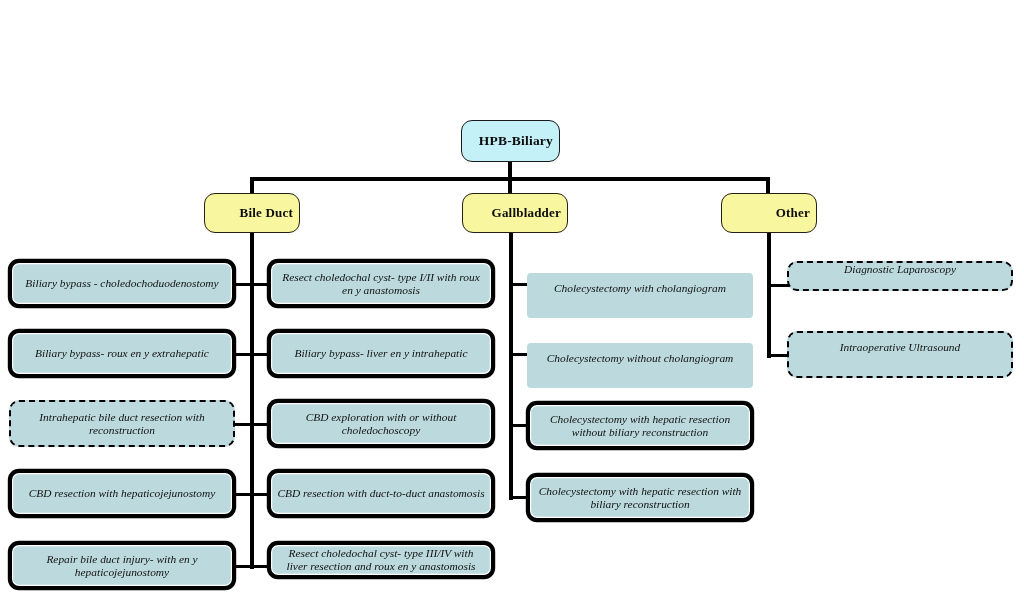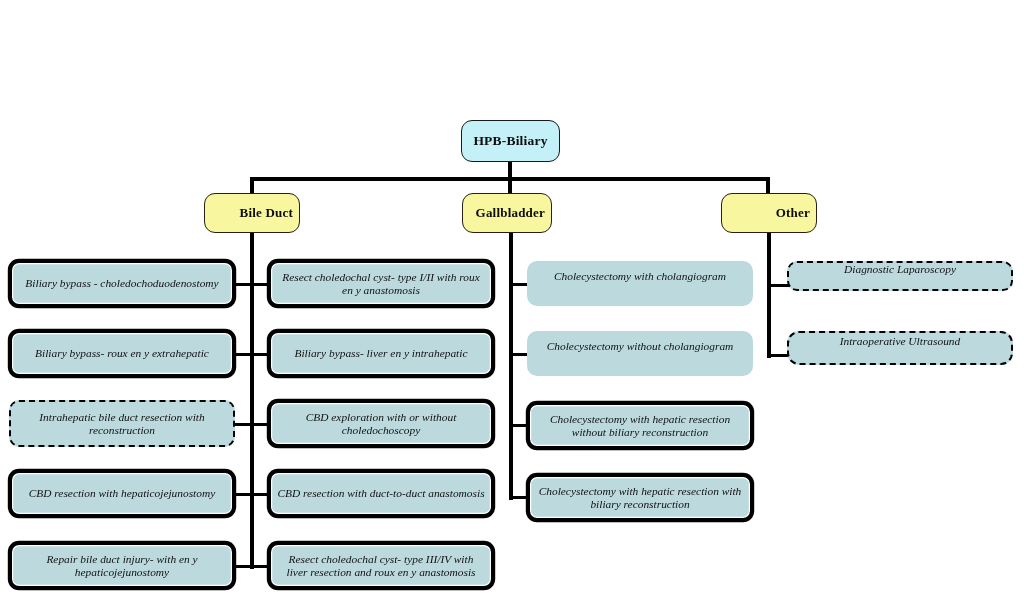--- a/index.html
+++ b/index.html
@@ -48,20 +48,21 @@
     background: #c4f1f7;
     border: 1.6px solid #1a1a1a;
     border-radius: 11px;
   }
   .node.root .label {
     font-family: "Liberation Serif", "DejaVu Serif", serif;
     font-weight: bold;
     font-size: 13.5px;
     color: #0d0d0d;
     letter-spacing: .2px;
+    text-align: right;
   }
 
   
   .node.cat {
     background: #f8f69f;
     border: 1.6px solid #262114;
     border-radius: 11px;
     text-align: right;
   }
   .node.cat .label {
@@ -89,21 +90,22 @@
     border-radius: 10px;
     box-shadow: 0 0 0 1.2px #ffffff inset,
                 0 0 0 1.2px #000000;
   }
   .node.leaf.dashed {
     border: 2.6px dashed #000000;
     border-radius: 10px;
   }
   .node.leaf.plain {
     border: none;
-    border-radius: 10px;
+    border-radius: 4px;
+    margin-top: 12px;
   }
 </style>
 </head>
 <body>
 
 <div id="canvas">
 
   <div class="line" style="left:508px; top:161px; width:4px; height:18px;"></div>
 
   <div class="line" style="left:250px; top:177px; width:520px; height:4px;"></div>
@@ -136,21 +138,21 @@
   <div class="line" style="left:769px; top:284px; width:20px; height:3.4px;"></div>
   <div class="line" style="left:769px; top:354px; width:20px; height:3.4px;"></div>
 
   <div class="node root" style="left:461px; top:120px; width:99px; height:42px;">
     <span class="label">HPB-Biliary</span>
   </div>
 
   <div class="node cat" style="left:204px; top:193px; width:96px; height:40px;">
     <span class="label">Bile Duct</span>
   </div>
-  <div class="node cat" style="left:462px; top:193px; width:90px; height:40px;">
+  <div class="node cat" style="left:462px; top:193px; width:106px; height:40px;">
     <span class="label">Gallbladder</span>
   </div>
   <div class="node cat" style="left:721px; top:193px; width:96px; height:40px;">
     <span class="label">Other</span>
   </div>
 
   <div class="node leaf bordered" style="left:9px; top:330px; width:226px; height:47px;">
     <span class="label">Biliary bypass- roux en y extrahepatic</span>
   </div>
   <div class="node leaf bordered" style="left:9px; top:260px; width:226px; height:47px;">
@@ -171,37 +173,37 @@
   </div>
   <div class="node leaf bordered" style="left:268px; top:330px; width:226px; height:47px;">
     <span class="label">Biliary bypass- liver en y intrahepatic</span>
   </div>
   <div class="node leaf bordered" style="left:268px; top:400px; width:226px; height:47px;">
     <span class="label">CBD exploration with or without choledochoscopy</span>
   </div>
   <div class="node leaf bordered" style="left:268px; top:470px; width:226px; height:47px;">
     <span class="label">CBD resection with duct-to-duct anastomosis</span>
   </div>
-  <div class="node leaf bordered" style="left:268px; top:542px; width:226px; height:47px;">
+  <div class="node leaf bordered" style="left:268px; top:542px; width:226px; height:36px;">
     <span class="label">Resect choledochal cyst- type III/IV with liver resection and roux en y anastomosis</span>
   </div>
 
   <div class="node leaf plain" style="left:527px; top:261px; width:226px; height:45px;">
     <span class="label" style="position:relative; top:-7px;">Cholecystectomy with cholangiogram</span>
   </div>
   <div class="node leaf plain" style="left:527px; top:331px; width:226px; height:45px;">
     <span class="label" style="position:relative; top:-7px;">Cholecystectomy without cholangiogram</span>
   </div>
   <div class="node leaf bordered" style="left:527px; top:402px; width:226px; height:47px;">
     <span class="label">Cholecystectomy with hepatic resection without biliary reconstruction</span>
   </div>
   <div class="node leaf bordered" style="left:527px; top:474px; width:226px; height:47px;">
     <span class="label">Cholecystectomy with hepatic resection with biliary reconstruction</span>
   </div>
 
   <div class="node leaf dashed" style="left:787px; top:261px; width:226px; height:30px;align-items:center;">
     <span class="label" style="position:relative; top:-7px;">Diagnostic Laparoscopy</span>
   </div>
-  <div class="node leaf dashed" style="left:787px; top:331px; width:226px; height:34px;border-radius:12px;">
+  <div class="node leaf dashed" style="left:787px; top:331px; width:226px; height:47px;">
     <span class="label" style="position:relative; top:-7px;">Intraoperative Ultrasound</span>
   </div>
 
 </div>
 
 </body></html>

